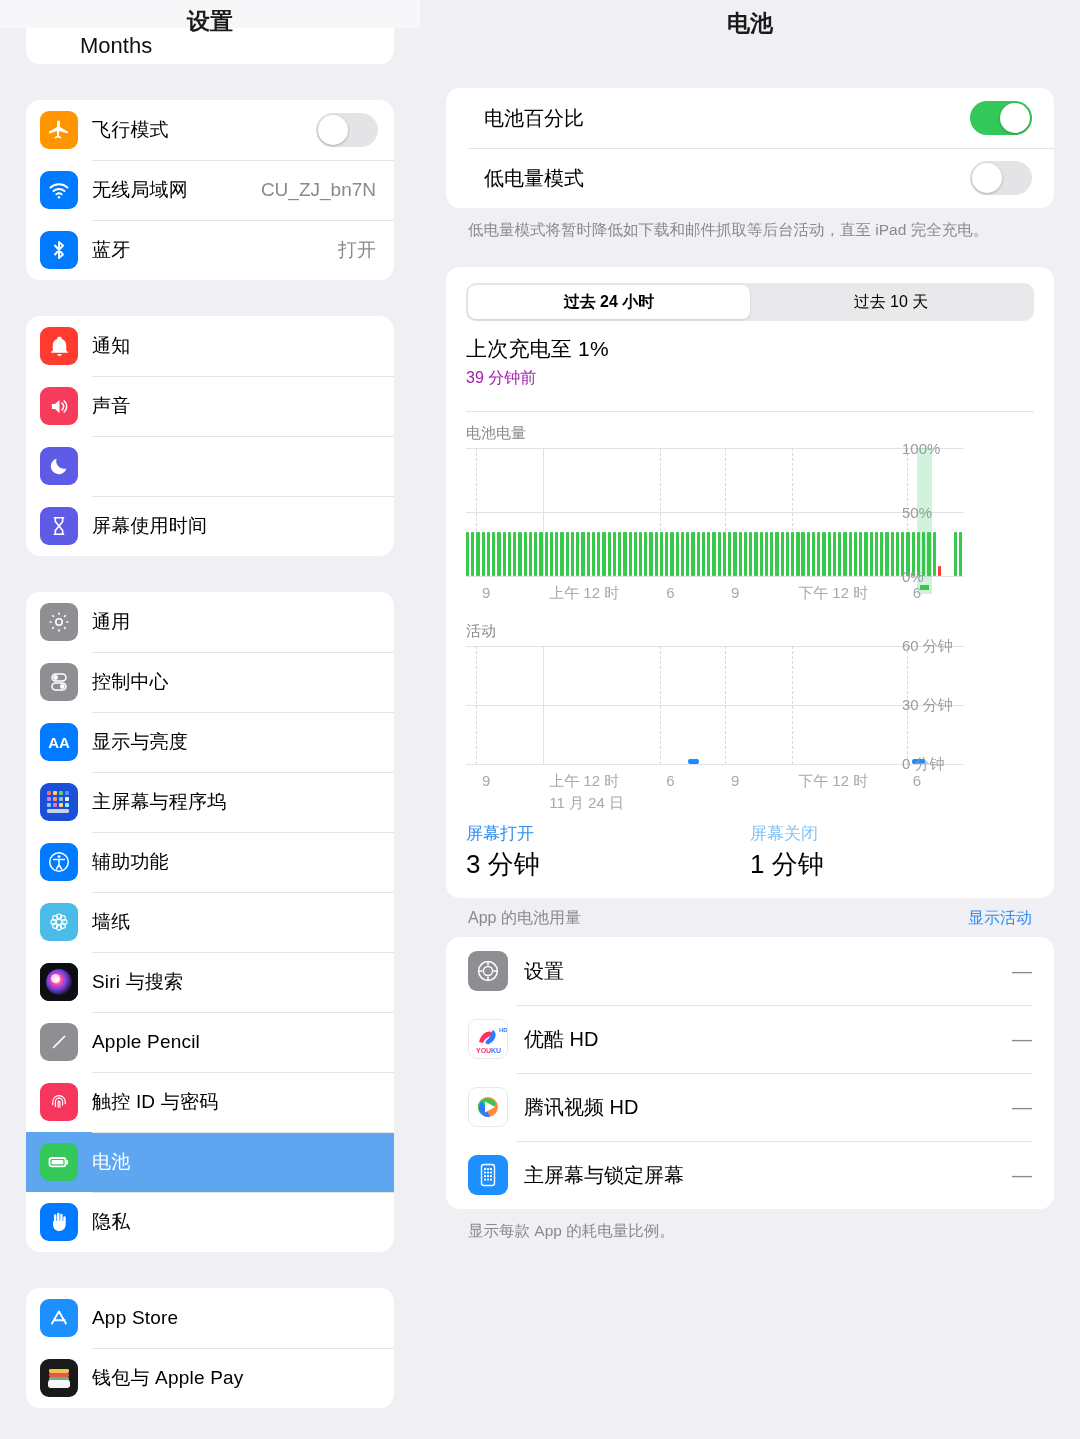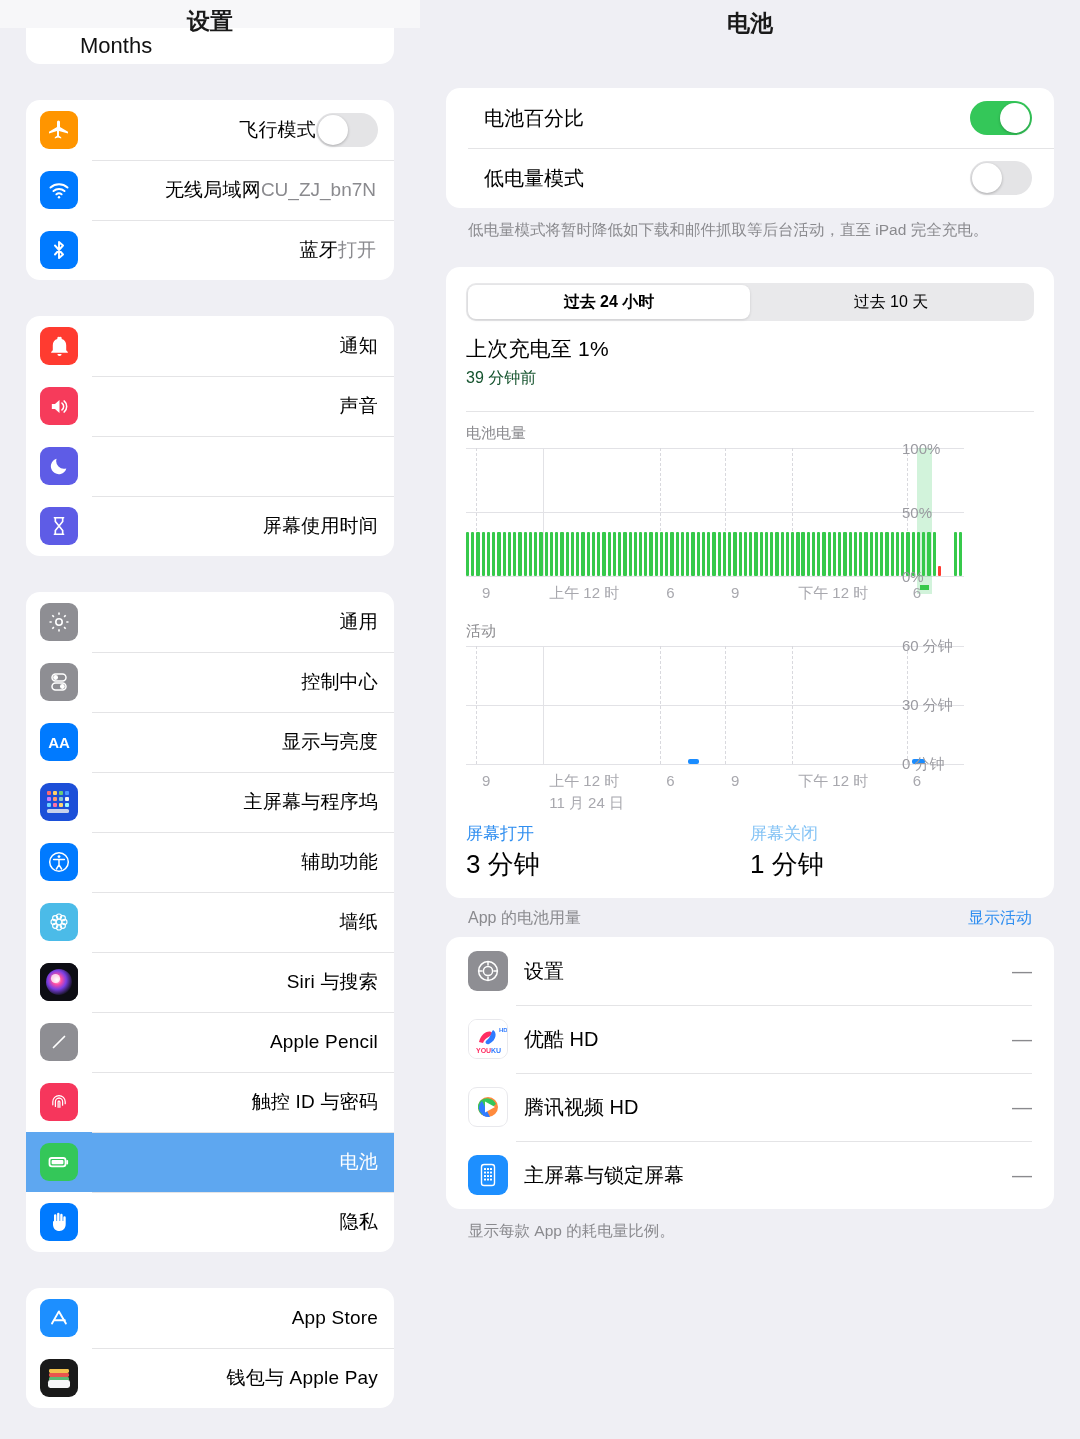--- a/index.html
+++ b/index.html
@@ -35,21 +35,20 @@
     margin: 0 26px;
     border-radius: 14px;
     overflow: hidden;
   }
   .group.partial { border-radius: 0 0 14px 14px; padding-left: 32px; }
   .row {
     display: flex; align-items: center;
     height: 60px;
     padding: 0 16px 0 14px;
     position: relative;
-    text-align: right;
   }
   .row + .row::before {
     content: ""; position: absolute; top: 0; left: 66px; right: 0;
     height: 1px; background: #E4E4E6;
   }
   .row.selected { background: #5EA7F0; }
   .row.selected .row-label { color: #FFFFFF; }
   .ico {
     width: 38px; height: 38px; border-radius: 9px;
     flex: 0 0 38px; margin-right: 14px;
@@ -112,21 +111,21 @@
     height: 38px; display: flex; padding: 2px;
   }
   .seg-item {
     flex: 1; display: flex; align-items: center; justify-content: center;
     font-size: 16px; color: #000; border-radius: 8px;
   }
   .seg-item.active { background: #fff; box-shadow: 0 1px 3px rgba(0,0,0,.12); font-weight: 600;}
 
   .charge-block { padding: 14px 20px 12px 20px; }
   .charge-title { font-size: 21px; color: #000; letter-spacing: .2px; }
-  .charge-sub { font-size: 16px; color: #14532d; margin-top: 5px; }
+  .charge-sub { font-size: 16px; color: #a21caf; margin-top: 5px; }
   .hr { height: 1px; background: #E4E4E6; margin: 10px 20px 0 20px; }
 
   
   .chart-block { padding: 12px 20px 0 20px; position: relative; }
   .chart-caption { font-size: 15px; color: #8A8A8E; margin-bottom: 5px; }
   .chart-area { position: relative; height: 128px; margin-right: 70px; }
   .chart-area.act { height: 118px; }
   .gridline {
     position: absolute; left: 0; right: 0; height: 1px; background: #E2E2E6;
   }

